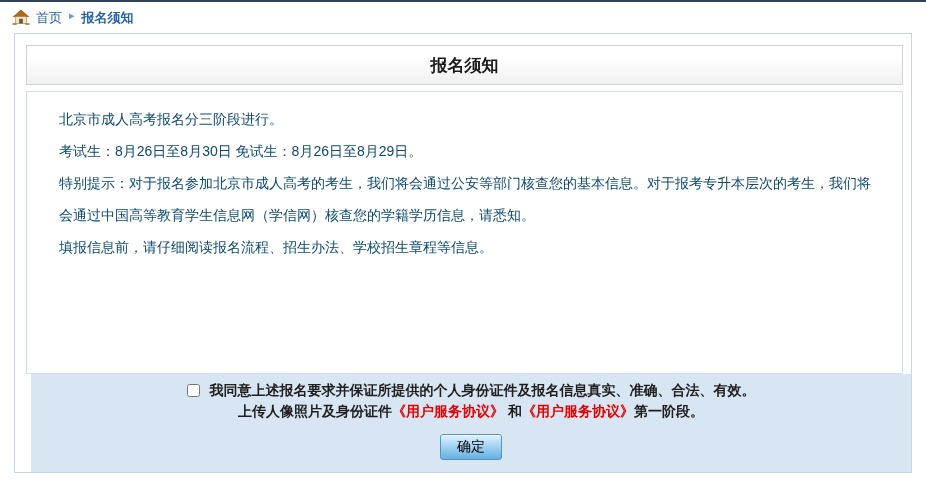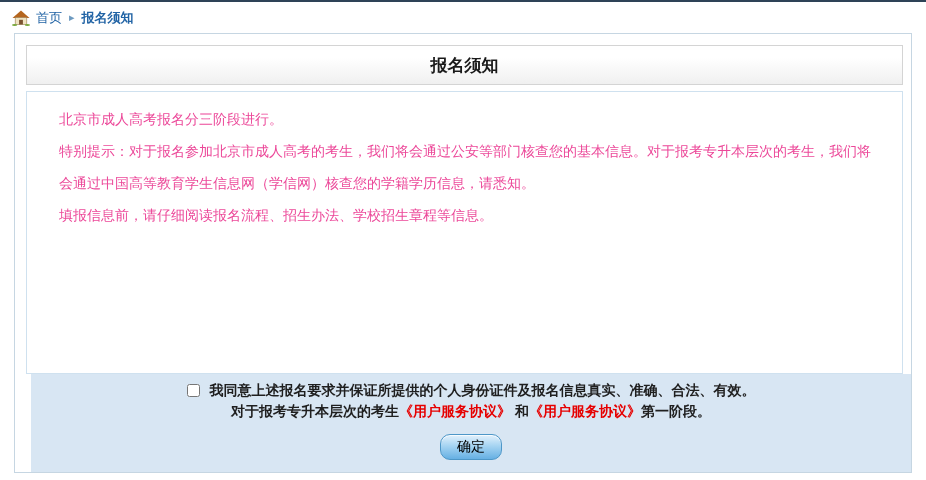--- a/index.html
+++ b/index.html
@@ -7,21 +7,21 @@
   body {
     width: 926px; height: 480px;
     background: #ffffff;
     font-family: "Liberation Sans", "DejaVu Sans", sans-serif;
     overflow: hidden;
   }
   .topbar { height: 2px; background: #2e4357; }
 
   
   .breadcrumb {
-    display: flex; align-items: center;
+    display: flex; align-items: flex-start;
     padding: 7px 0 6px 12px;
     font-size: 13px; color: #2264a5;
     height: 30px;
   }
   .breadcrumb .home-icon { margin-right: 6px; display: inline-flex; }
   .breadcrumb .crumb-link { color: #2264a5; text-decoration: none; cursor: pointer; }
   .breadcrumb .crumb-sep { color: #6d9ac0; font-size: 11px; margin: 0 7px; }
   .breadcrumb .crumb-current { color: #2264a5; font-weight: bold; }
 
   
@@ -45,21 +45,21 @@
     height: 283px;
     border: 1px solid #cfe1ef;
     background: #ffffff;
     padding: 11px 24px 0 32px;
     overflow: hidden;
   }
   .panel-body p {
     margin: 0;
     font-size: 14px;
     line-height: 32px;
-    color: #ec4899;
+    color: #0c4a6e;
   }
 
   
   .panel-footer {
     position: absolute; left: 16px; right: 0; bottom: 0;
     height: 98px;
     background: #d8e6f3;
     text-align: center;
     padding-top: 6px;
   }
@@ -74,21 +74,21 @@
     cursor: pointer;
   }
   .red-link { color: #e60000; text-decoration: none; cursor: pointer; }
   .confirm-btn {
     margin-top: 12px;
     min-width: 58px; height: 26px;
     padding: 0 16px;
     font-size: 14px; color: #000000;
     font-family: "Liberation Sans", "DejaVu Sans", sans-serif;
     border: 1px solid #4e97c8;
-    border-radius: 10px;
+    border-radius: 3px;
     background: linear-gradient(#e3f1fc, #a6d4f2 45%, #66b0e3);
     box-shadow: inset 0 1px 0 rgba(255,255,255,.7);
     cursor: pointer;
   }
 </style>
 </head>
 <body>
 
 <div class="topbar"></div>
 
@@ -108,28 +108,29 @@
 </div>
 
 <div class="panel">
 
   <div class="panel-header">
     <span>报名须知</span>
   </div>
 
   <div class="panel-body">
     <p>北京市成人高考报名分三阶段进行。</p>
+    <p>考试生：8月26日至8月30日 免试生：8月26日至8月29日。</p>
     <p>特别提示：对于报名参加北京市成人高考的考生，我们将会通过公安等部门核查您的基本信息。对于报考专升本层次的考生，我们将会通过中国高等教育学生信息网（学信网）核查您的学籍学历信息，请悉知。</p>
     <p>填报信息前，请仔细阅读报名流程、招生办法、学校招生章程等信息。</p>
   </div>
 
   <div class="panel-footer">
     <div class="agree-line">
       <input type="checkbox" style="">
       <span>我同意上述报名要求并保证所提供的个人身份证件及报名信息真实、准确、合法、有效。</span>
     </div>
     <div class="agree-line">
-      <span>对于报考专升本层次的考生</span><a class="red-link">《用户服务协议》</a><span> 和</span><a class="red-link">《用户服务协议》</a><span>第一阶段。</span>
+      <span>上传人像照片及身份证件</span><a class="red-link">《用户服务协议》</a><span> 和</span><a class="red-link">《用户服务协议》</a><span>第一阶段。</span>
     </div>
     <button class="confirm-btn">确定</button>
   </div>
 
 </div>
 
 </body></html>

